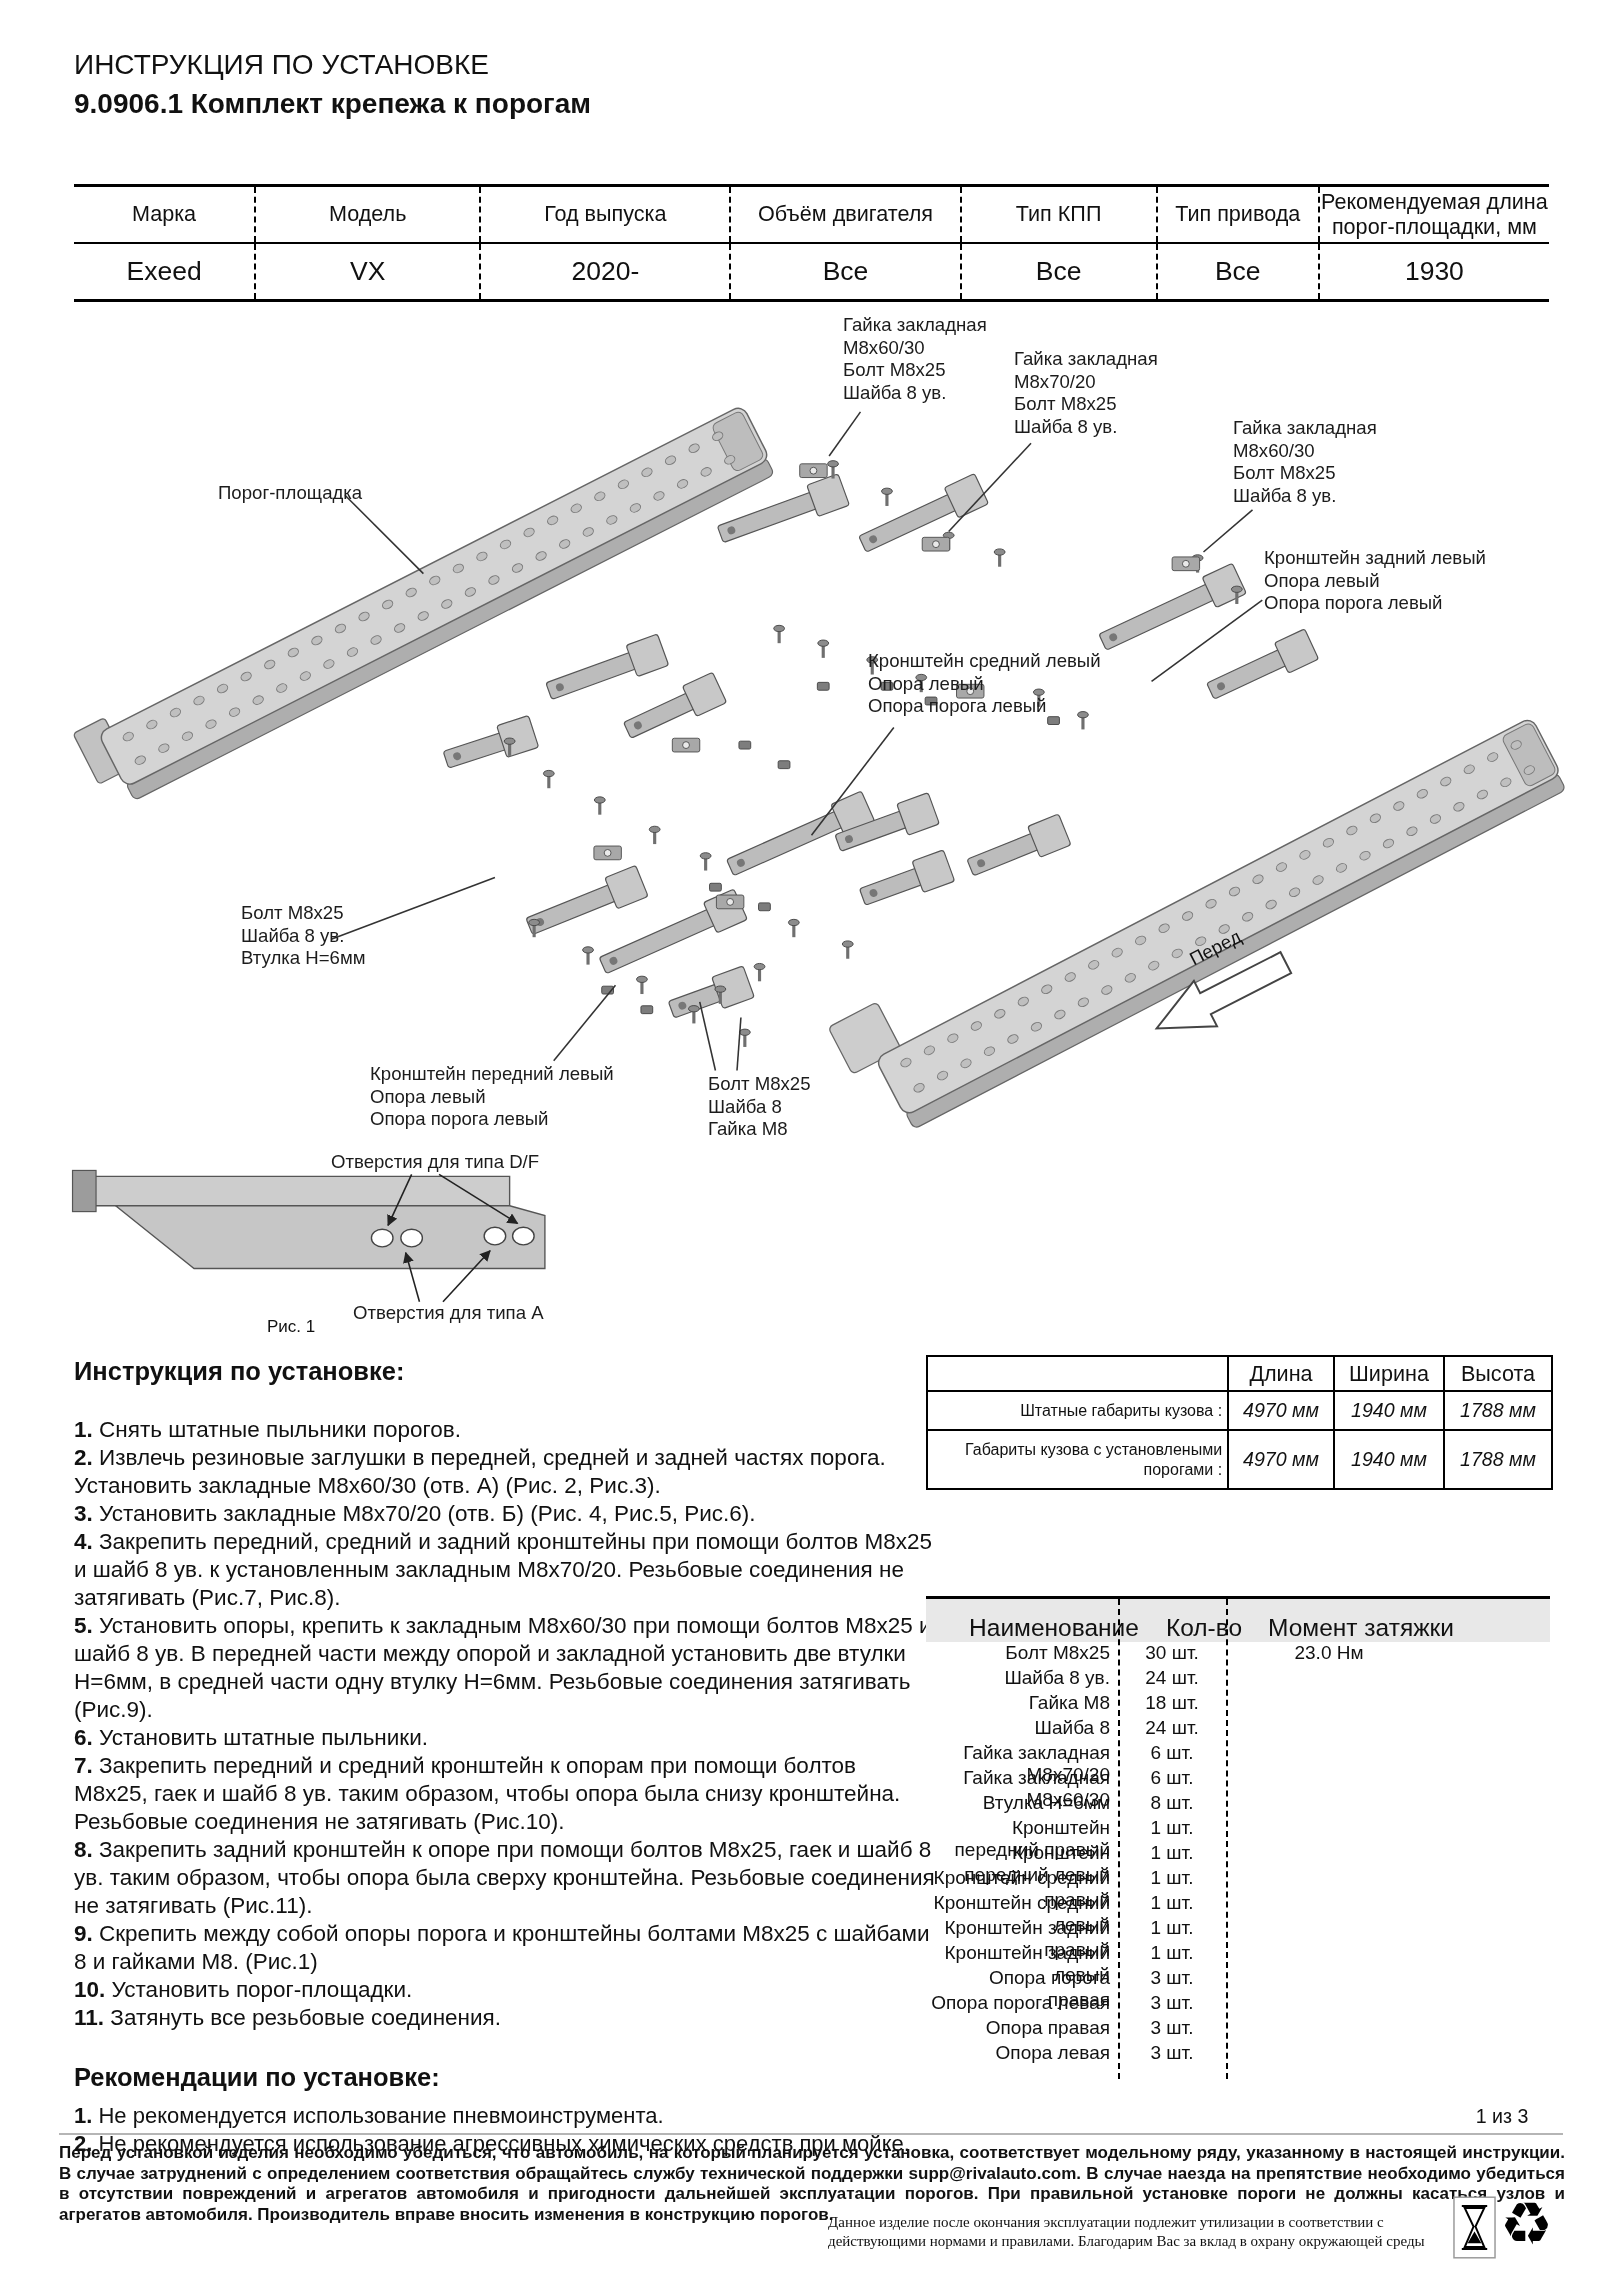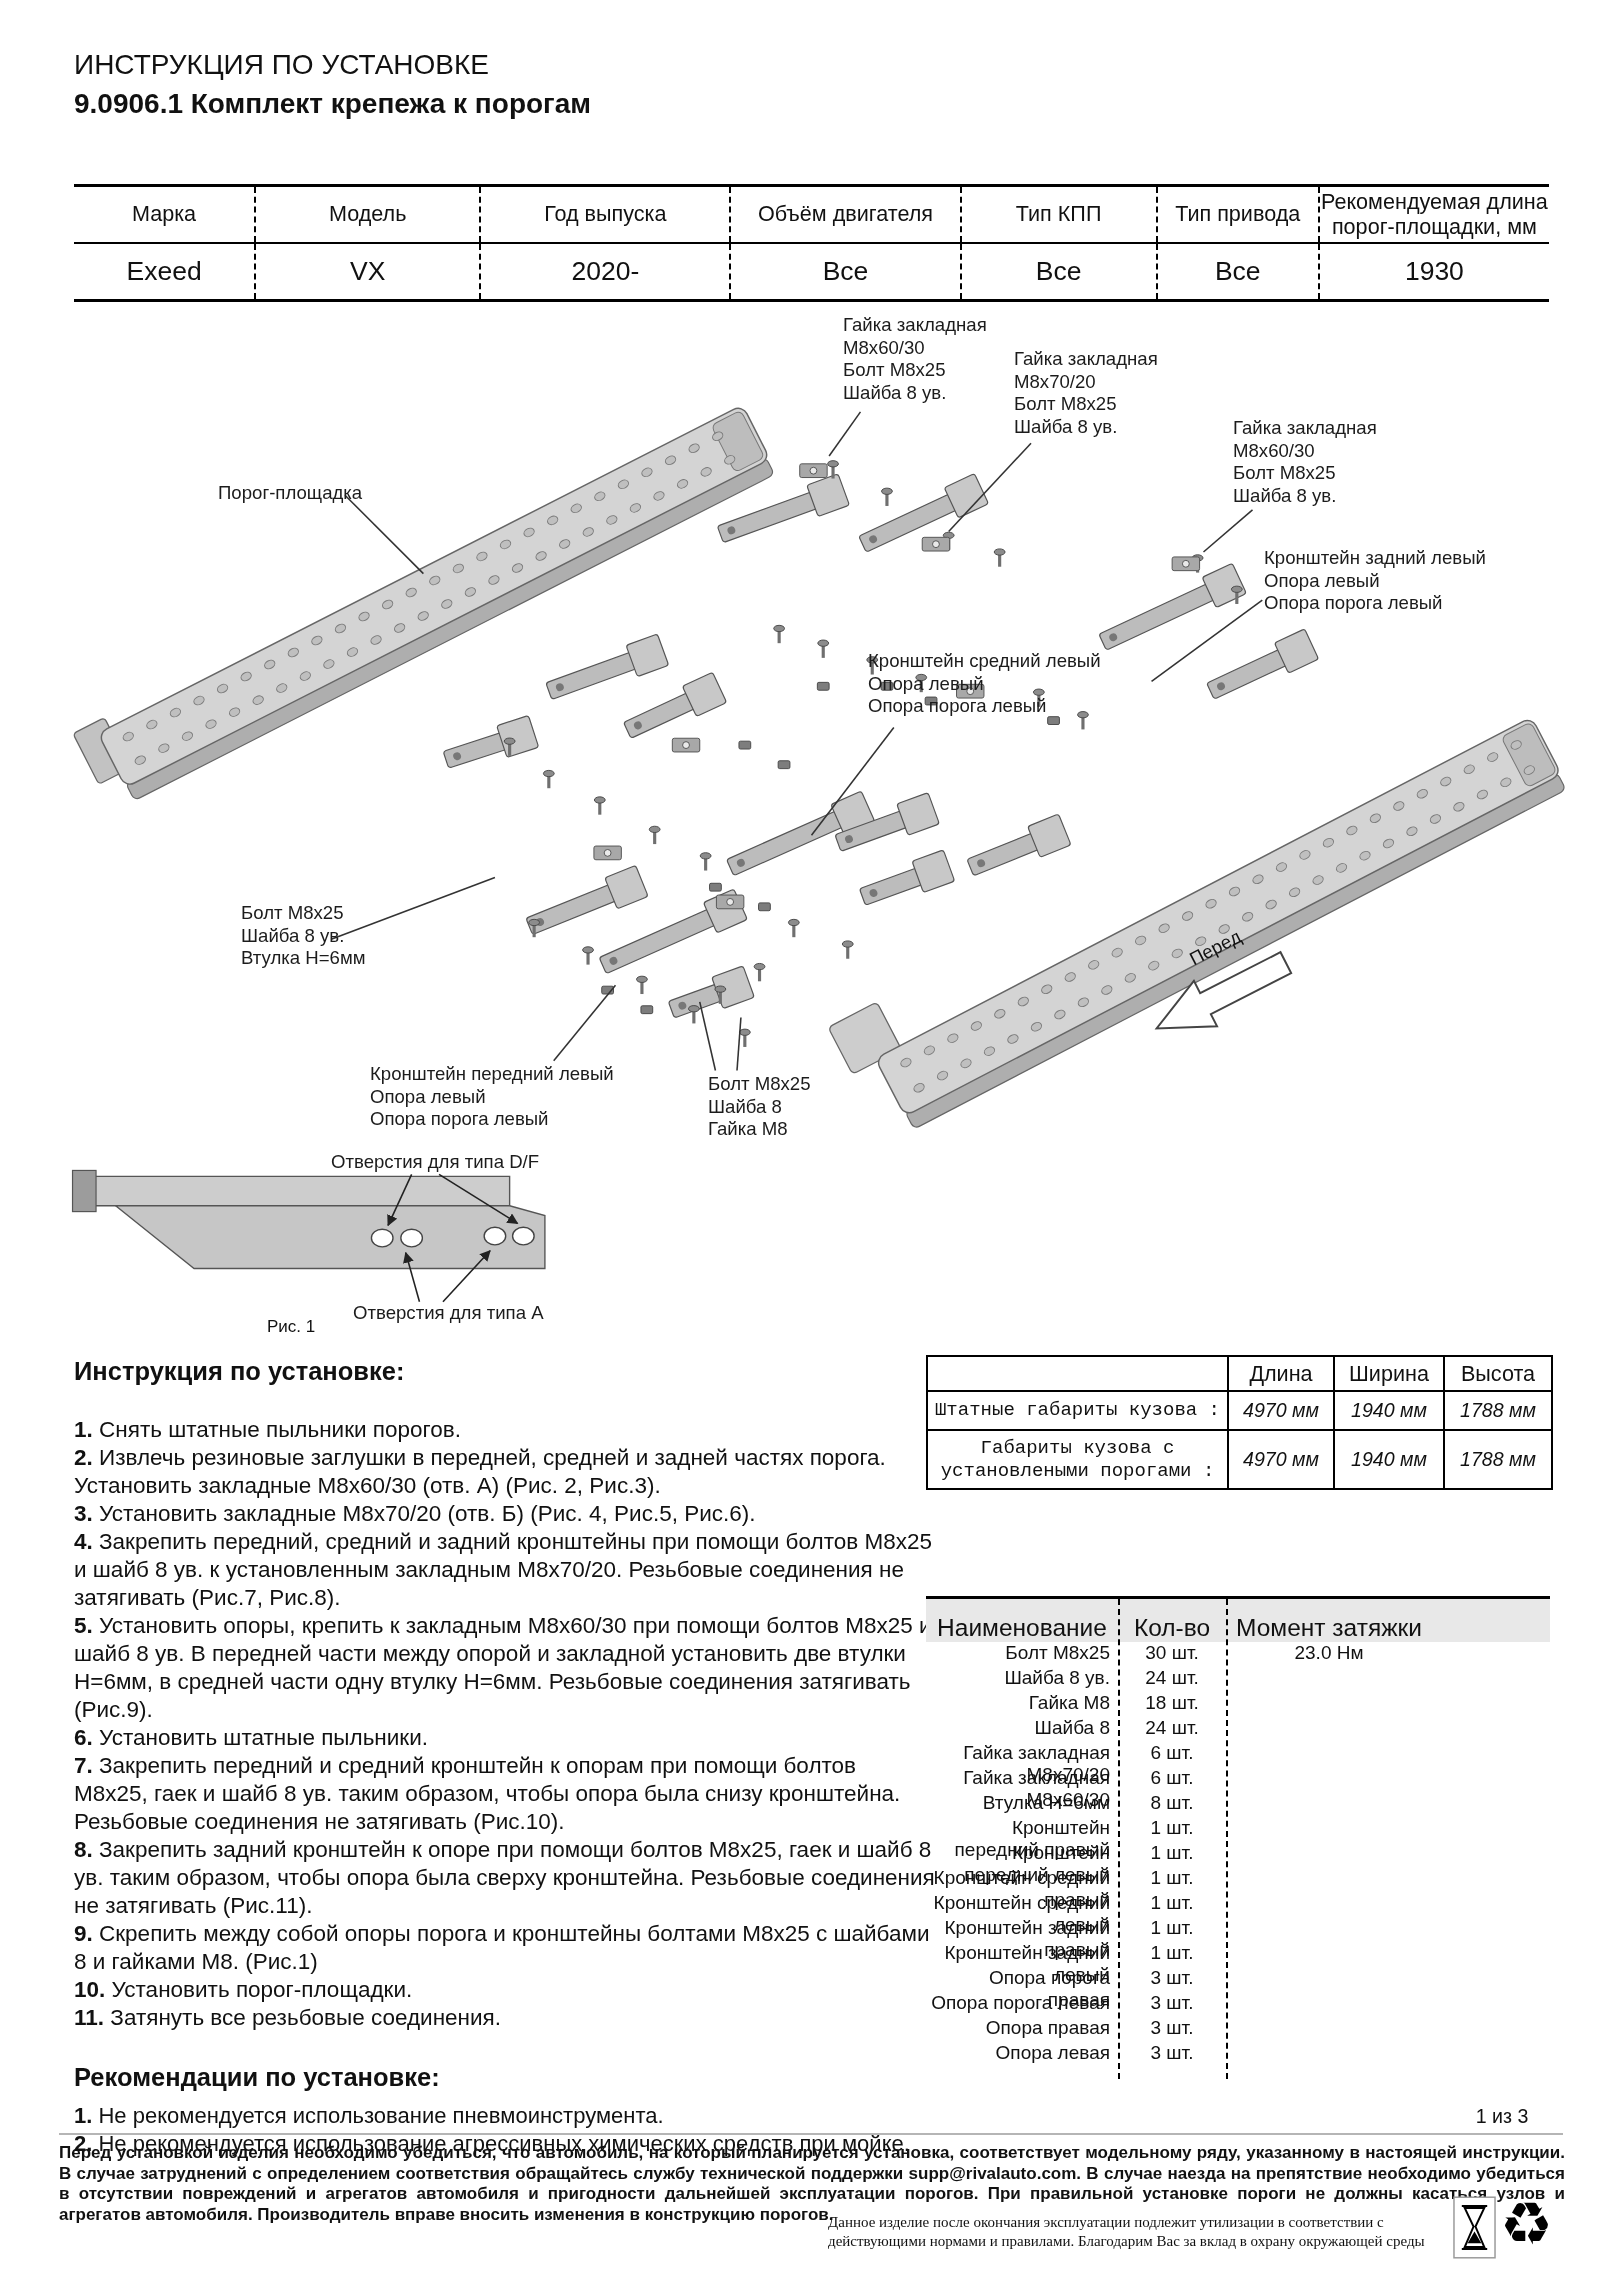--- a/index.html
+++ b/index.html
@@ -23,30 +23,30 @@
   .section-h{font-size:25.5px;font-weight:bold;margin:0;}
   #steps{margin-top:30px;}
   .step{font-size:22.5px;line-height:28px;margin:0;}
   #recs{margin-top:31px;}
   #recs .step{font-size:22px;}
   #recs .section-h{margin-bottom:9.8px;}
   
   #dims-table{position:absolute;left:926px;top:1355px;width:624px;border-collapse:collapse;table-layout:fixed;border:2.9px solid #000;}
   #dims-table th,#dims-table td{border:2px solid #000;padding:0 4.9px;}
   #dims-table th{font-size:21.6px;font-weight:normal;height:33px;margin-left:8px;}
-  #dims-table td.lbl{font-size:19px;text-align:center;line-height:1.2;font-family:Liberation Mono, monospace;}
+  #dims-table td.lbl{font-size:16px;text-align:right;line-height:1.2;}
   #dims-table td.val{font-size:19.6px;text-align:center;font-style:italic;}
   #dims-table tr.r1 td{height:37px;}
   #dims-table tr.r2 td{height:57px;}
   
   #hardware{position:absolute;left:926px;top:1588px;width:624px;}
   #hw-rule{height:2.9px;background:#000;margin-top:7.8px;}
   #hw-table{position:relative;}
   #hw-band{height:43px;position:relative;}
-  .hw-h{position:absolute;top:0;height:59px;display:flex;align-items:center;justify-content:center;font-size:24.5px;}
+  .hw-h{position:absolute;top:0;height:59px;display:flex;align-items:center;justify-content:center;font-size:24.5px;margin-left:32px;}
   #hw-h-name{left:0;width:192px;}
   #hw-h-qty{left:192px;width:108px;}
   #hw-h-torque{left:300px;width:206px;}
   .hw-row{height:25px;position:relative;font-size:19px;}
   .hw-name{position:absolute;left:0;width:184px;text-align:right;}
   .hw-qty{position:absolute;left:192px;width:108px;text-align:center;}
   .hw-torque{position:absolute;left:300px;width:206px;text-align:center;}
   .hw-dash{position:absolute;top:0;width:0;border-left:2px dashed #000;}
   
   #page-number{left:1453px;top:2105px;width:98px;text-align:center;font-size:19.6px;}

